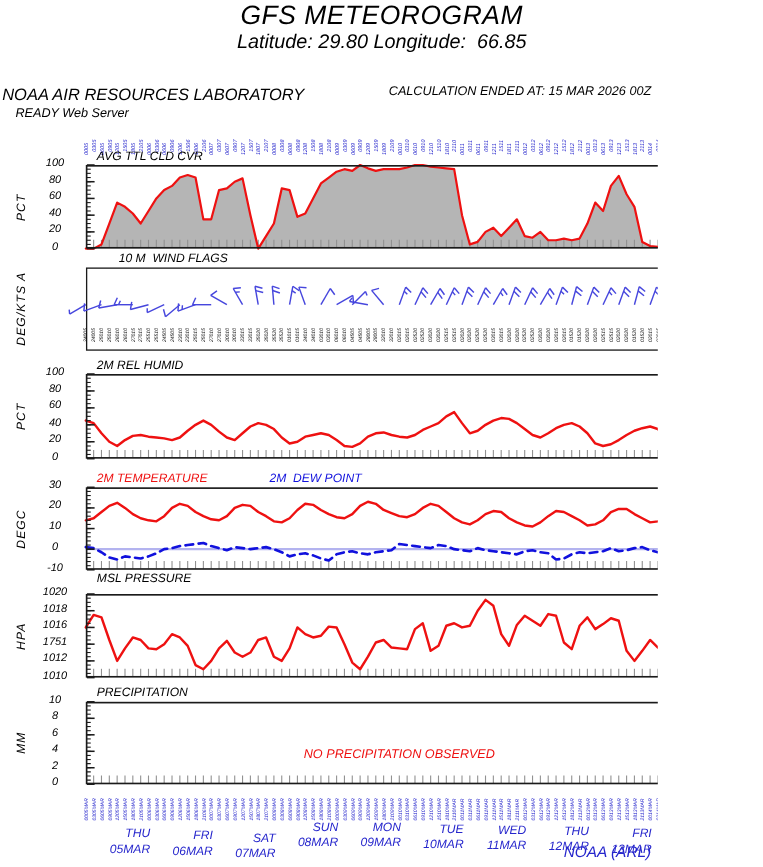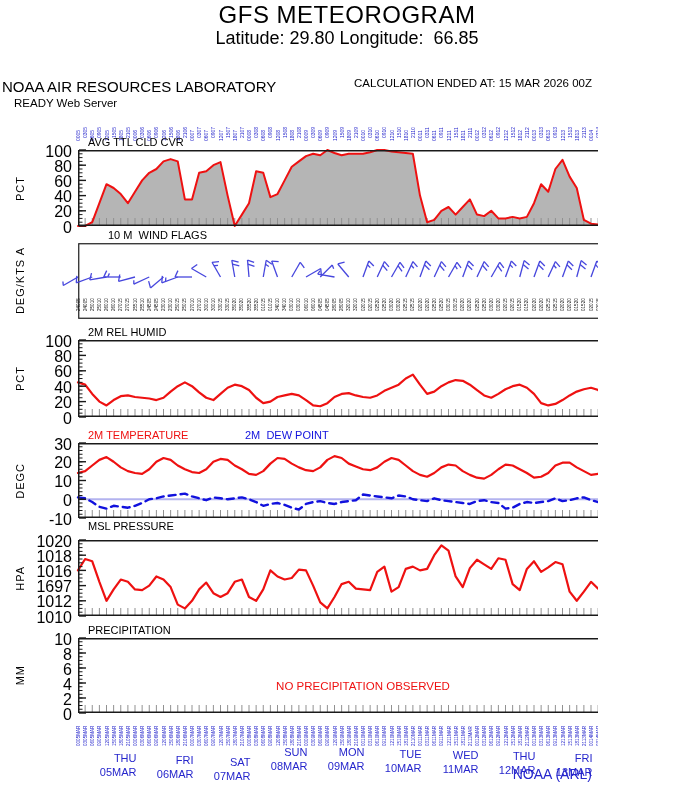--- a/index.html
+++ b/index.html
@@ -1,28 +1,28 @@
 <!DOCTYPE html>
 <html><head>
 <meta charset="utf-8">
 <style>
   html,body{margin:0;padding:0;background:#fff;}
   .fig{position:relative;width:598px;height:788px;background:#fff;
-       font-family:"Liberation Sans", sans-serif;color:#000;overflow:hidden;}
+       font-family:"Liberation Sans", sans-serif;color:#000;overflow:hidden;font-style:italic;}
   .t{position:absolute;white-space:pre;line-height:1.1;}
   .center{left:0;width:694px;text-align:center;}
   .title{top:2px;font-size:24px;letter-spacing:0.5px;}
   .subtitle{top:29px;font-size:18px;}
   .meta{font-size:11.5px;}
   .org{font-size:15px;}
   .server{font-size:11.5px;}
   .ptitle{font-size:11px;}
   .ylab{position:absolute;width:16px;display:flex;align-items:center;justify-content:center;}
   .ylab span{writing-mode:vertical-rl;transform:rotate(180deg);font-size:11px;letter-spacing:1px;}
-  .ytick{position:absolute;width:44px;text-align:right;font-size:16px;}
+  .ytick{position:absolute;width:44px;text-align:center;font-size:10px;}
   .daylab{position:absolute;width:60px;text-align:right;font-size:11px;line-height:1.25;}
   .blue{color:#2626cc;}
   .red{color:#ee1111;}
   .noaa{font-size:14px;}
   svg{position:absolute;overflow:visible;}
 </style>
 </head>
 <body>
 
 <div class="fig">
@@ -1103,21 +1103,21 @@
       <div class="ytick" style="left: 28px; top: 157.7px;">80</div>
       <div class="ytick" style="left: 28px; top: 142.5px;">100</div>
       <div class="ytick" style="left: 28px; top: 409.5px;">0</div>
       <div class="ytick" style="left: 28px; top: 394.1px;">20</div>
       <div class="ytick" style="left: 28px; top: 378.7px;">40</div>
       <div class="ytick" style="left: 28px; top: 363.3px;">60</div>
       <div class="ytick" style="left: 28px; top: 347.9px;">80</div>
       <div class="ytick" style="left: 28px; top: 332.5px;">100</div>
       <div class="ytick" style="left: 28px; top: 608.5px;">1010</div>
       <div class="ytick" style="left: 28px; top: 593.3px;">1012</div>
-      <div class="ytick" style="left: 28px; top: 578.1px;">1697</div>
+      <div class="ytick" style="left: 28px; top: 578.1px;">1751</div>
       <div class="ytick" style="left: 28px; top: 562.9px;">1016</div>
       <div class="ytick" style="left: 28px; top: 547.7px;">1018</div>
       <div class="ytick" style="left: 28px; top: 532.5px;">1020</div>
       <div class="ytick" style="left: 28px; top: 510.5px;">-10</div>
       <div class="ytick" style="left: 28px; top: 491.75px;">0</div>
       <div class="ytick" style="left: 28px; top: 473px;">10</div>
       <div class="ytick" style="left: 28px; top: 454.25px;">20</div>
       <div class="ytick" style="left: 28px; top: 435.5px;">30</div>
       <div class="ytick" style="left: 28px; top: 705.5px;">0</div>
       <div class="ytick" style="left: 28px; top: 690.5px;">2</div>

